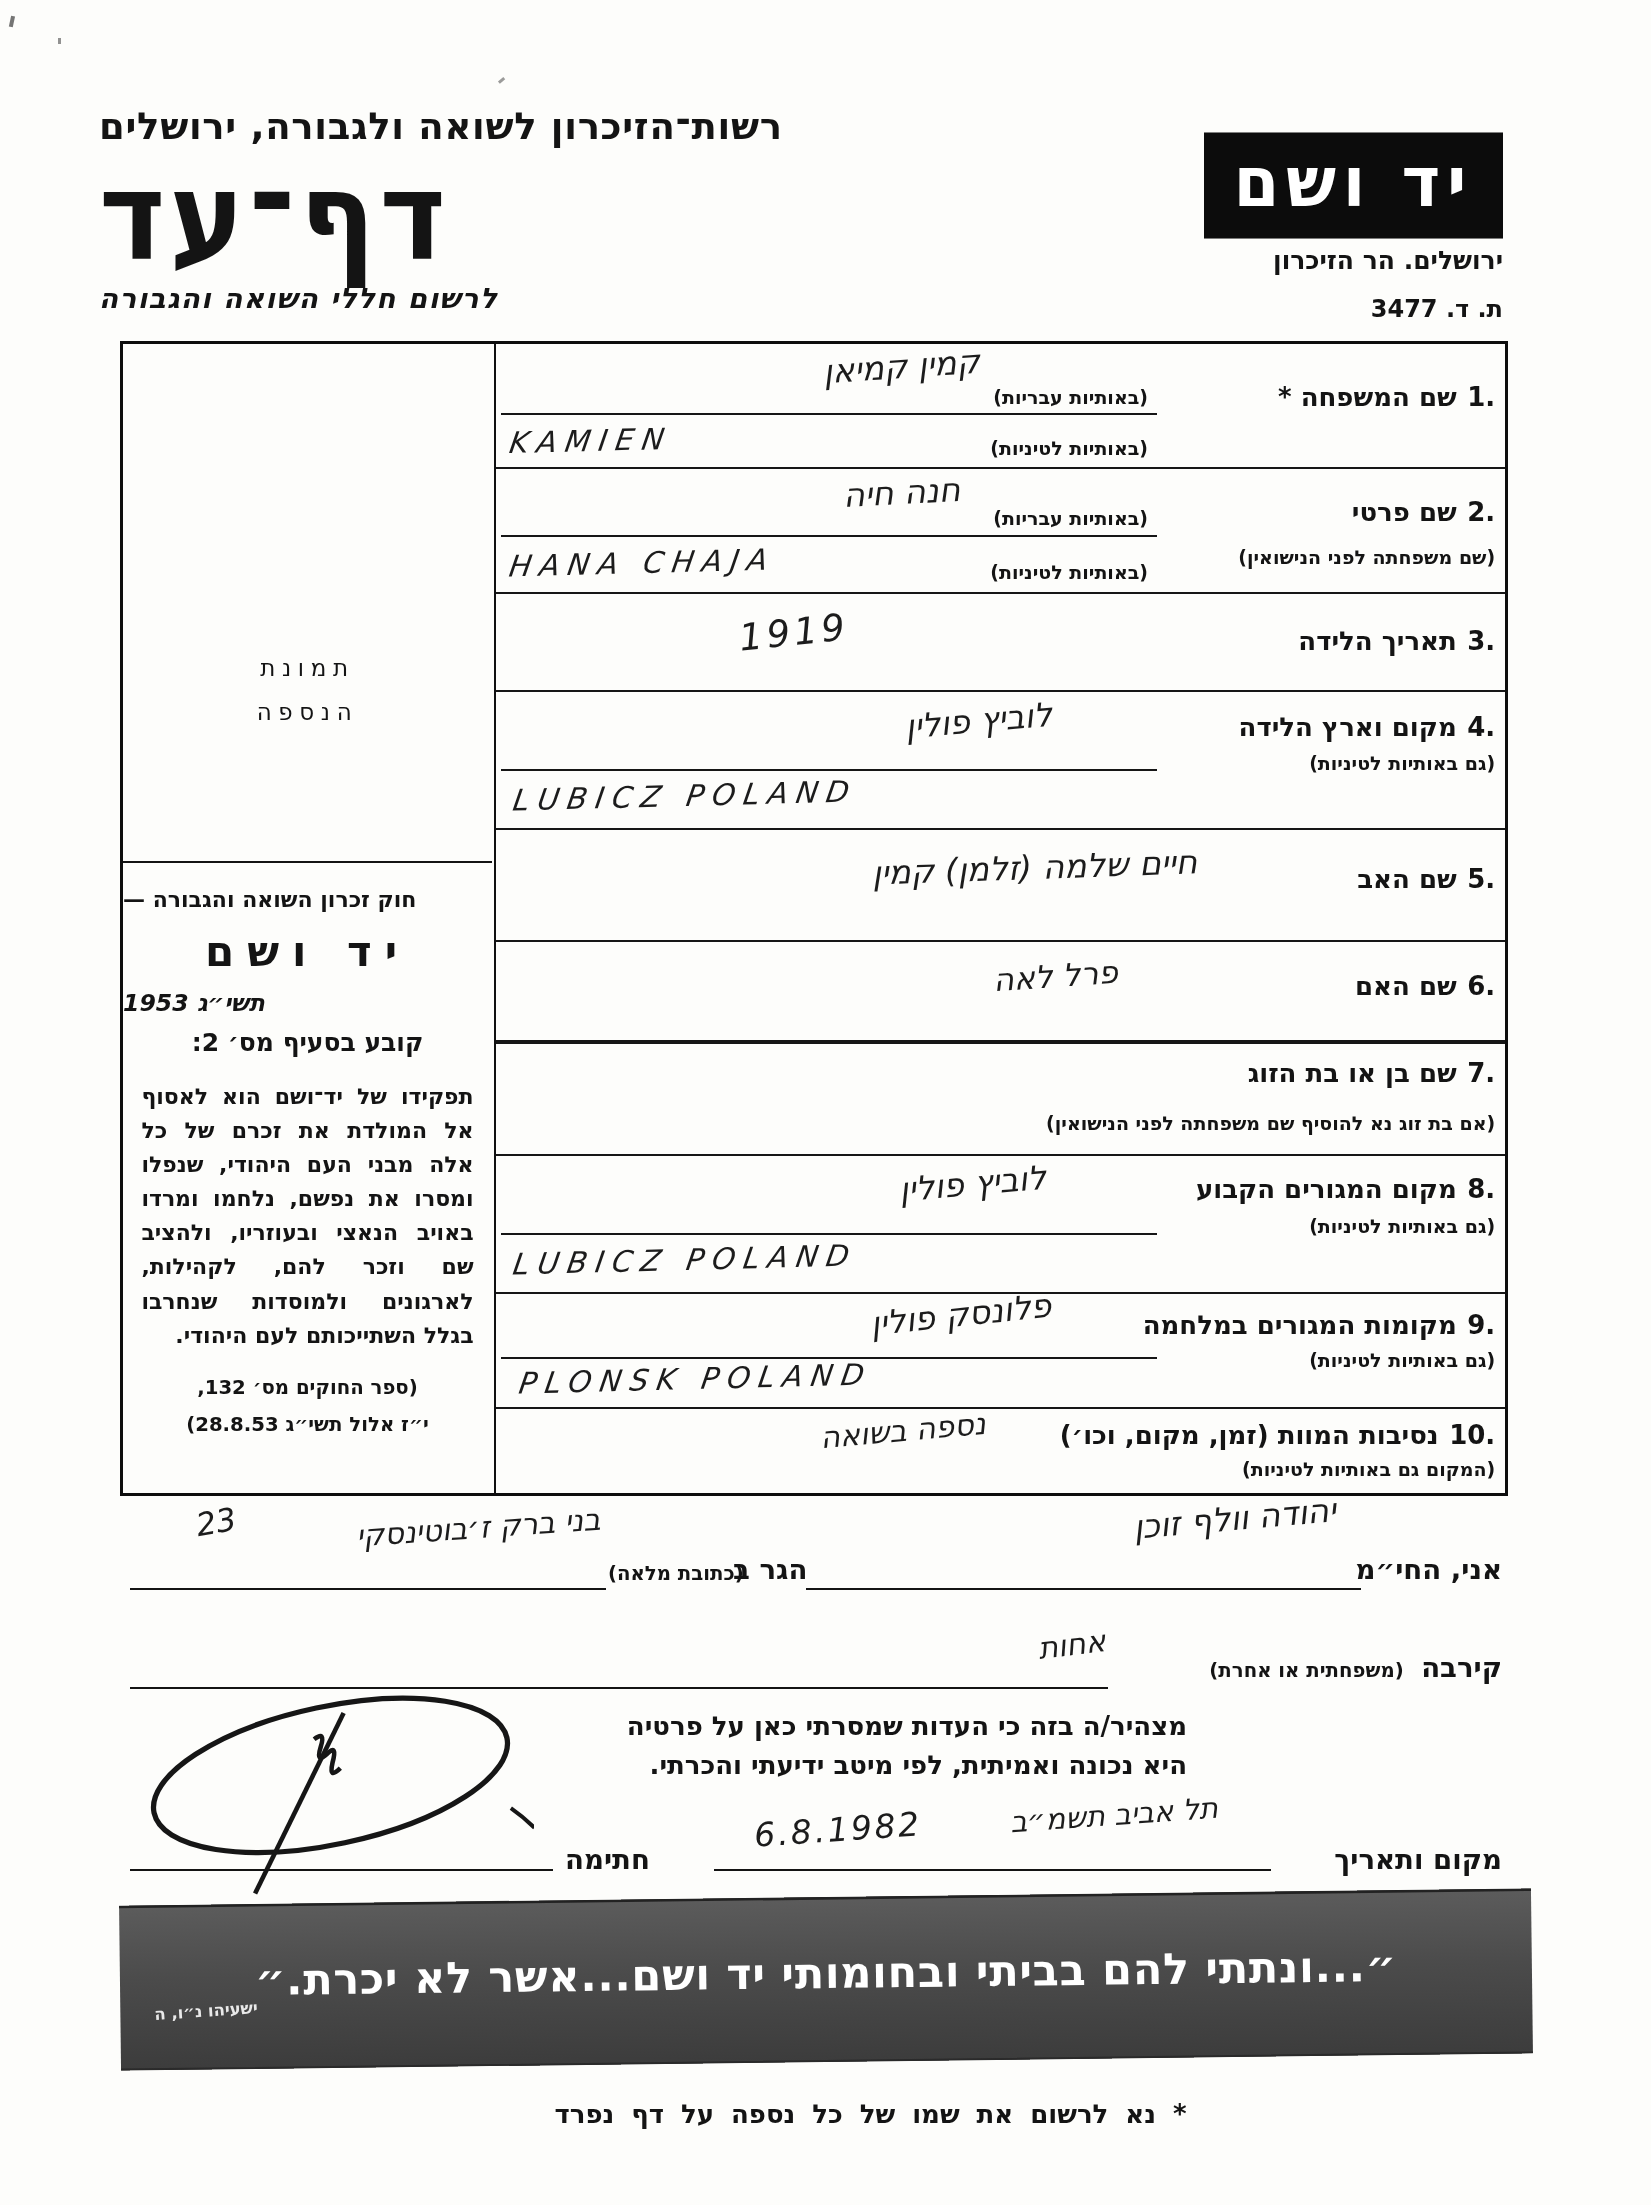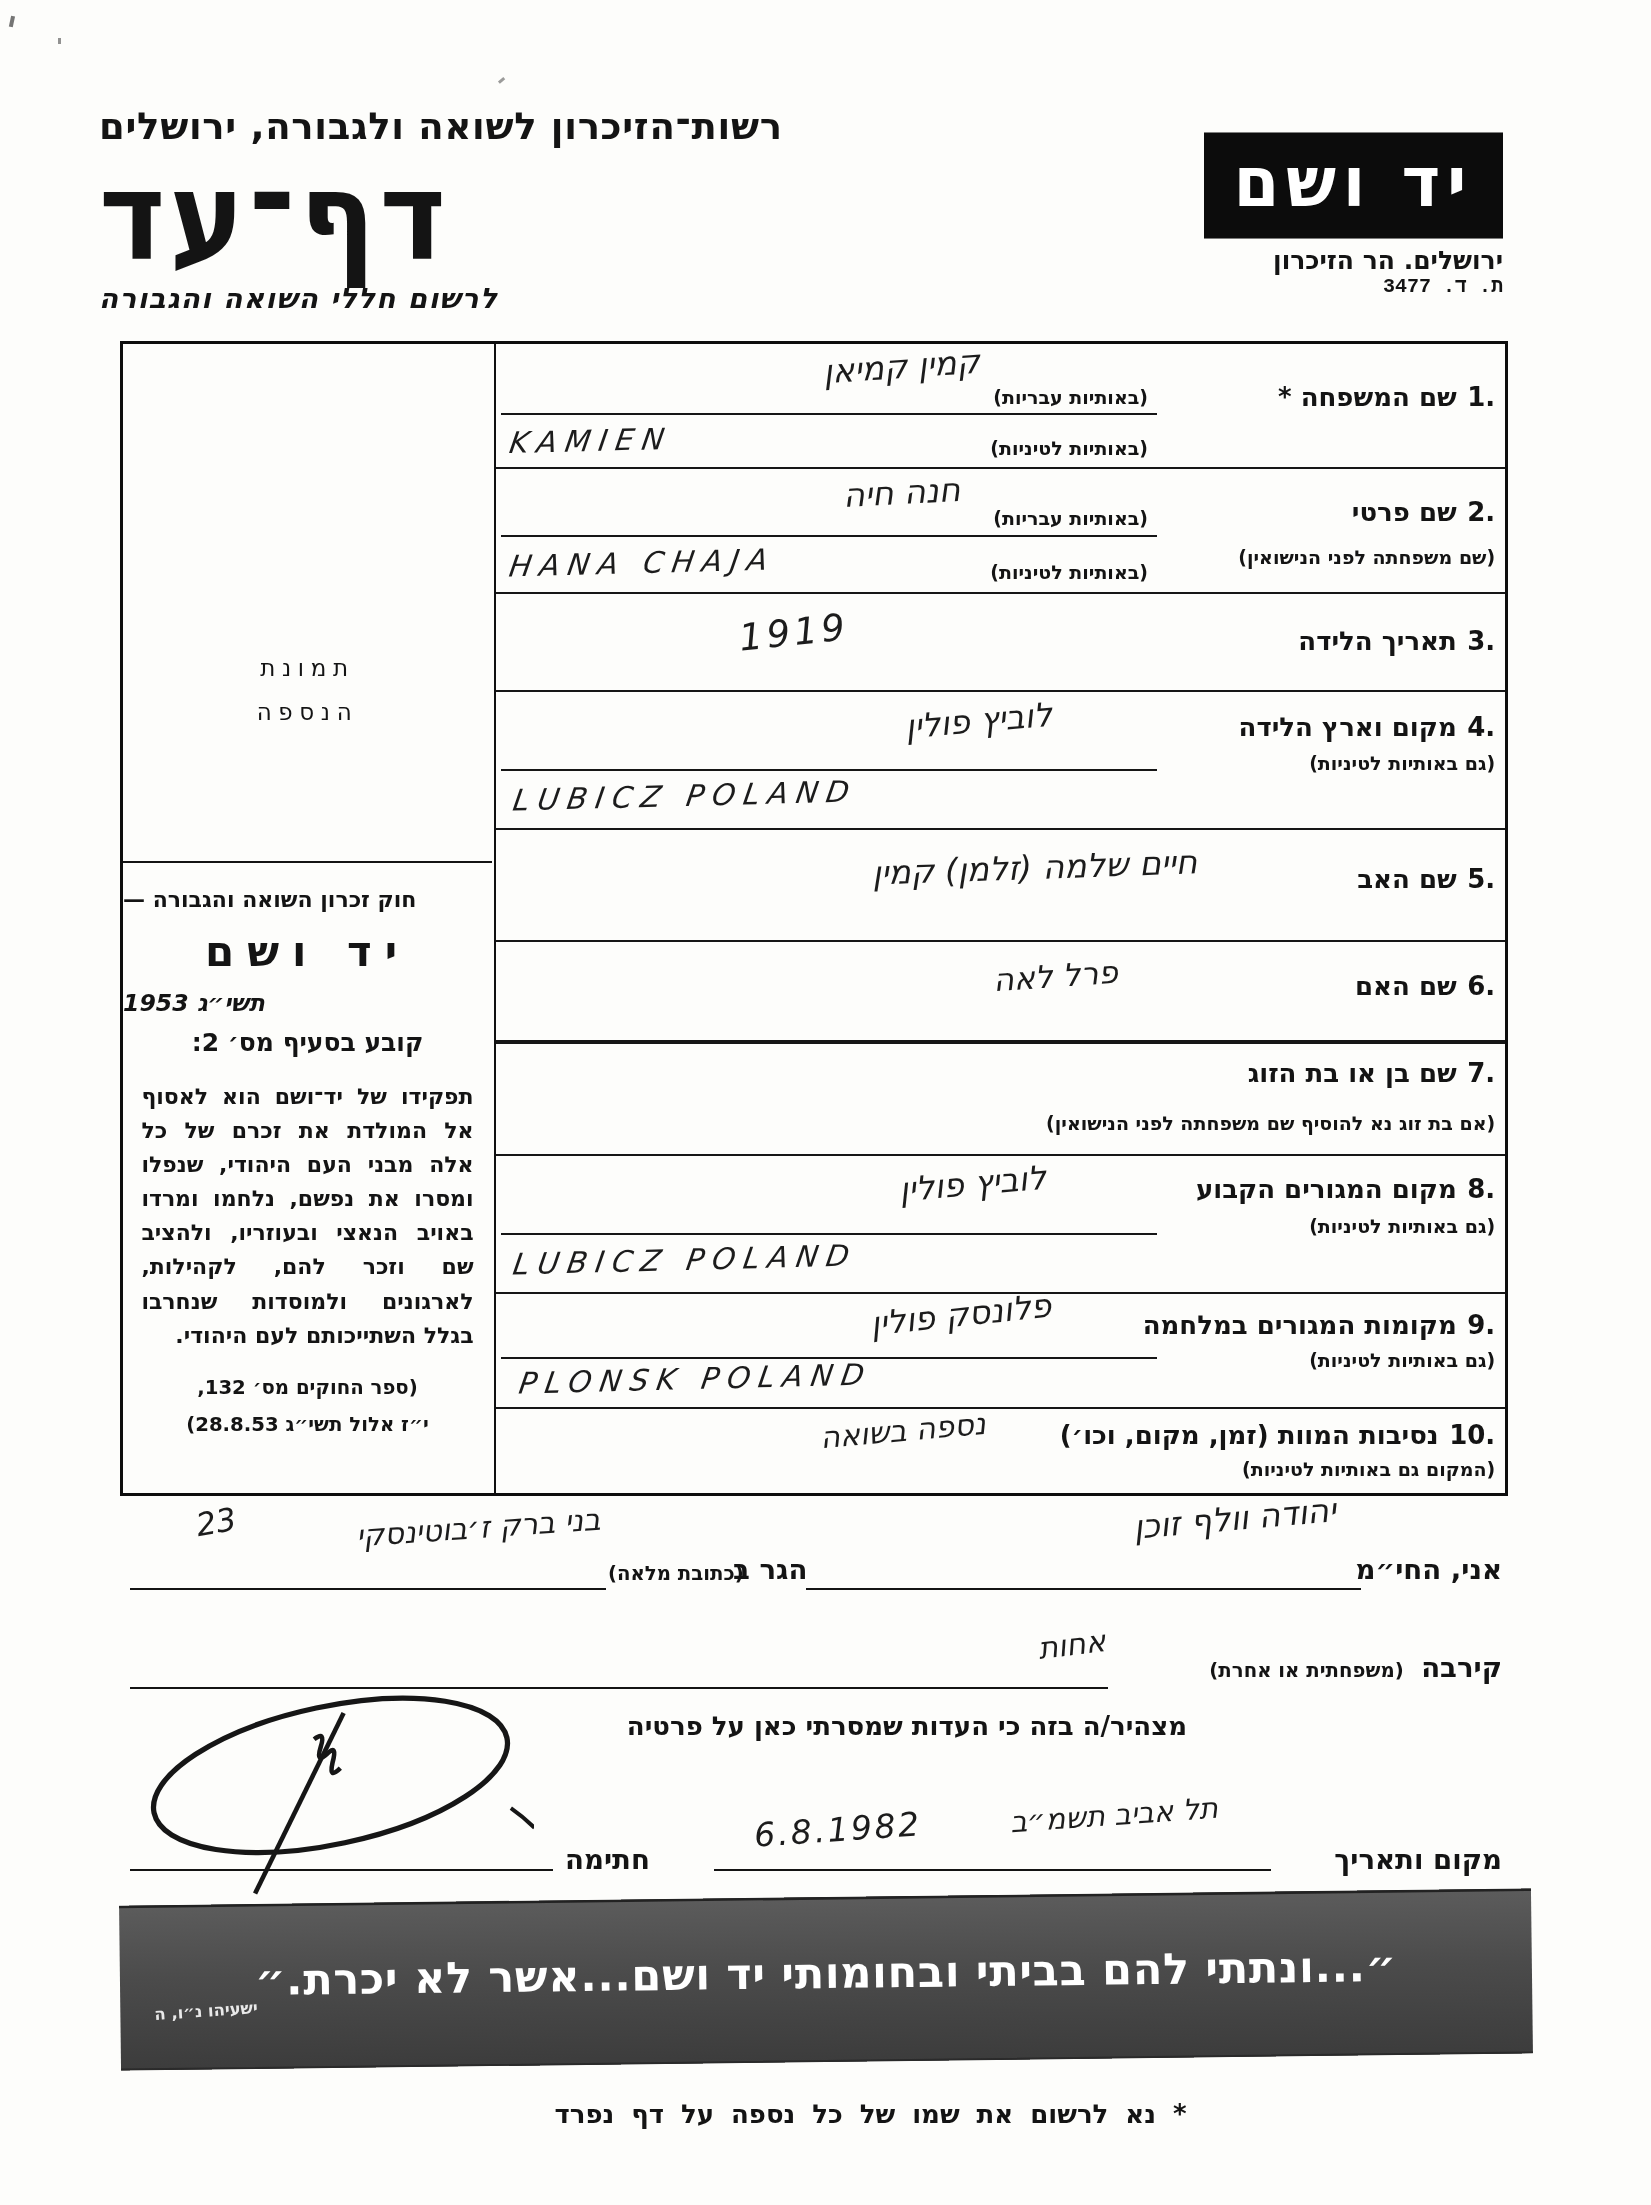--- a/index.html
+++ b/index.html
@@ -14,21 +14,21 @@
   .masthead{position:absolute;left:100px;top:105px;direction:rtl;text-align:left;}
   .mast-line1{font-size:37px;font-weight:bold;white-space:nowrap;letter-spacing:0.7px;}
   .mast-big{font-size:113px;font-weight:bold;line-height:1.02;letter-spacing:3.9px;margin-top:6.6px;
             transform:scaleY(1.08);transform-origin:left top;}
   .mast-line3{font-size:28px;font-weight:bold;white-space:nowrap;margin-top:11.8px;letter-spacing:1.3px;font-style:italic;}
 
   .logoblock{position:absolute;right:148px;top:135px;text-align:right;}
   .logobox{display:inline-block;background:#0c0c0c;color:#fff;font-size:66px;font-weight:bold;
            padding:9.2px 30px 14.4px 30px;letter-spacing:6.6px;transform:scaleY(1.05);}
   .logo-addr1{font-size:25px;font-weight:bold;margin-top:10.5px;white-space:nowrap;}
-  .logo-addr2{font-size:20px;font-weight:bold;margin-top:0;padding-left:37px;white-space:nowrap;font-family:Liberation Mono, monospace;}
+  .logo-addr2{font-size:24px;font-weight:bold;margin-top:20px;padding-left:37px;white-space:nowrap;}
 
   
   .formbox{position:absolute;left:121px;top:341px;width:1382px;height:1149px;
            border:3.3px solid #0d0d0d;box-sizing:content-box;}
   .sidebar{position:absolute;left:0;top:0;width:369px;height:1149px;border-left:none;
            border-right:none;}
   .fields{position:absolute;right:0;top:0;width:1011px;height:1149px;border-left:2.6px solid #101010;box-sizing:border-box;}
 
   .row{position:relative;border-bottom:2px solid #161616;box-sizing:border-box;}
   .row.last{border-bottom:none;}
@@ -223,20 +223,21 @@
 
     <div class="dlabel" style="right:149px;top:161px">
       <span>קירבה</span>
       <span class="dnote" style="position:static;margin-right:7.9px">(משפחתית או אחרת)</span>
     </div>
     <div class="hw hw-heb" style="right:545px;top:137px;font-size:30px;transform:rotate(-7deg)">אחות</div>
     <div class="dline" style="left:131px;width:978px;top:197px"></div>
 
     <div class="para">
       <div>מצהיר/ה בזה כי העדות שמסרתי כאן על פרטיה</div>
+      <div>היא נכונה ואמיתית, לפי מיטב ידיעתי והכרתי.</div>
     </div>
 
     <svg class="abs" style="left:128px;top:187px" width="407" height="223" viewBox="0 0 620 340">
       <ellipse cx="310" cy="150" rx="275" ry="105" fill="none" stroke="#161616" stroke-width="8" transform="rotate(-12 310 150)"></ellipse>
       <path d="M285 95 q18 -14 10 12 q-8 26 10 10 q16 -16 8 14 q-6 26 12 8" fill="none" stroke="#161616" stroke-width="7"></path>
       <path d="M330 55 L195 330" fill="none" stroke="#161616" stroke-width="7"></path>
       <path d="M585 200 q20 14 36 30" fill="none" stroke="#161616" stroke-width="6"></path>
     </svg>
 
     <div class="dlabel" style="right:149px;top:353px">מקום ותאריך</div>

